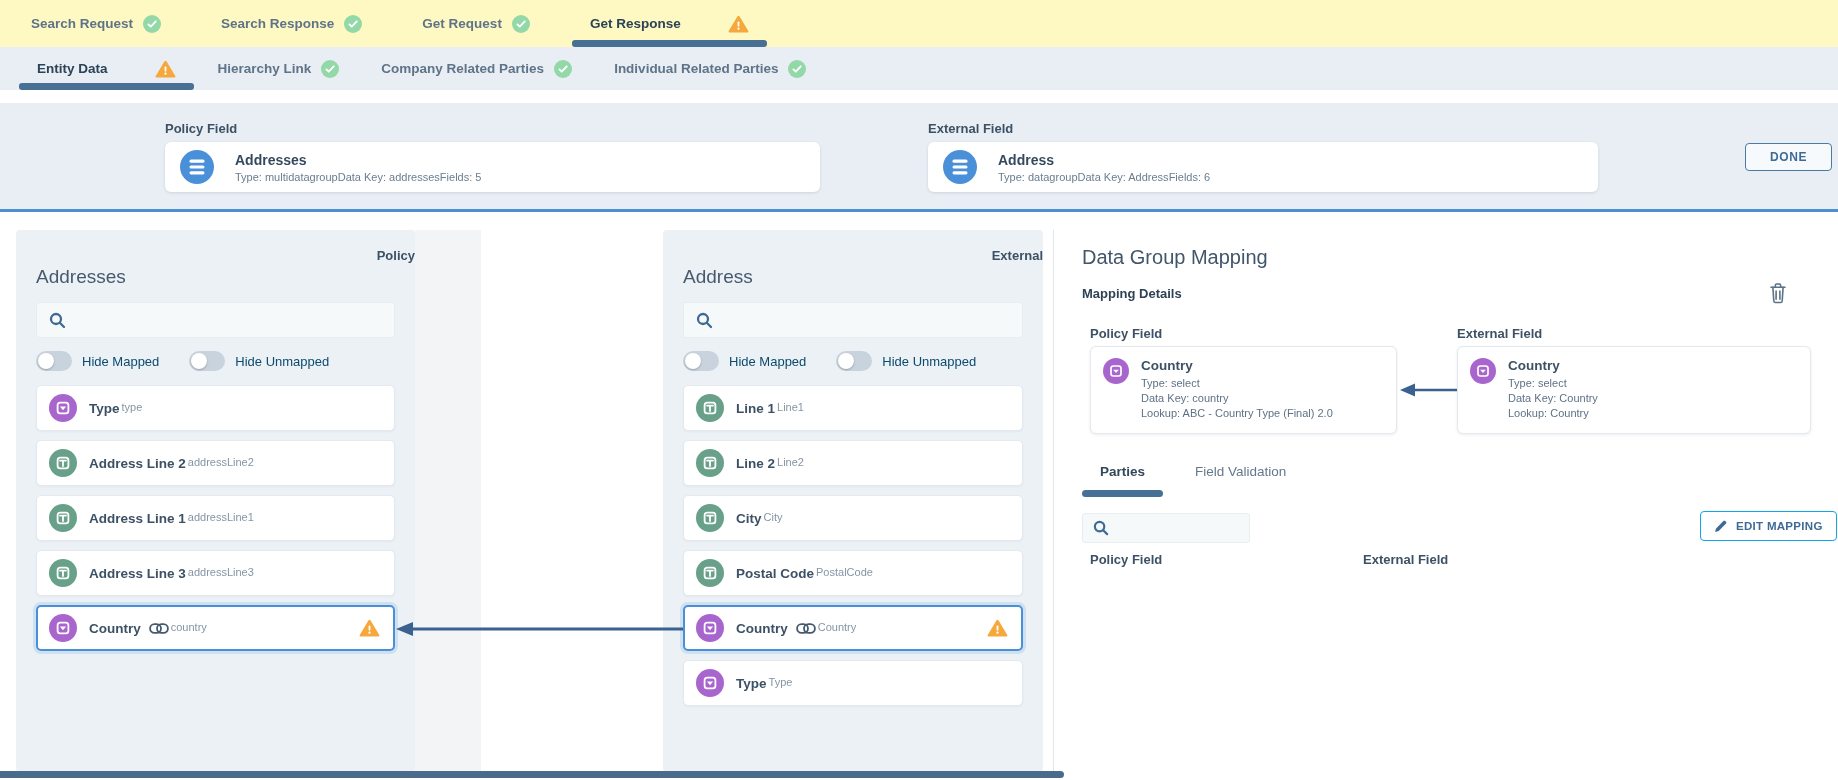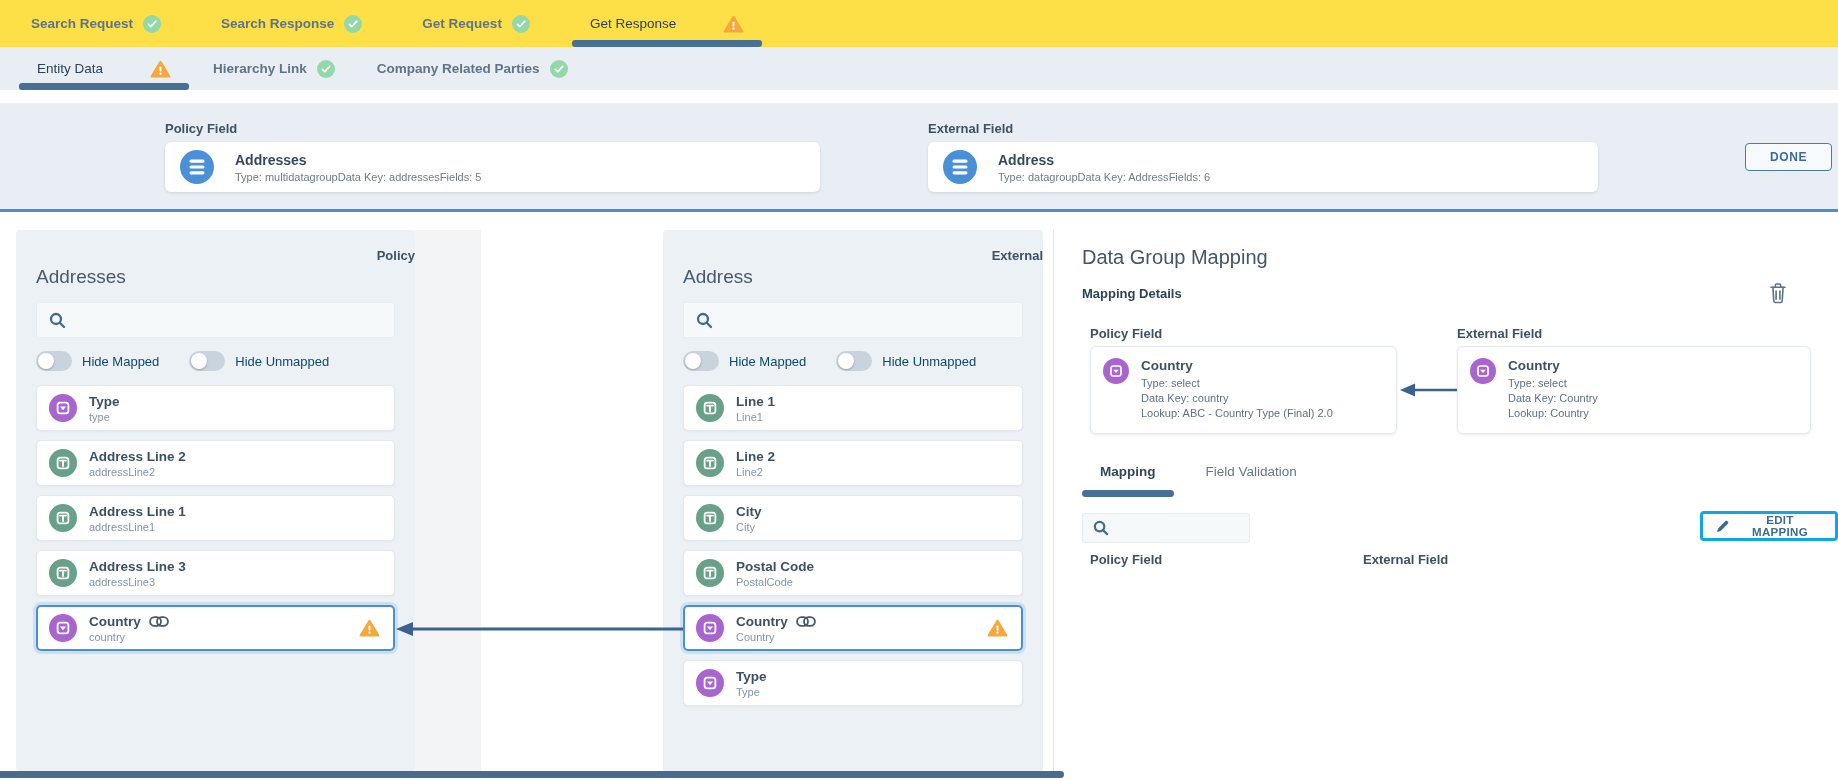--- a/index.html
+++ b/index.html
@@ -4,31 +4,31 @@
 <style>
   * { margin:0; padding:0; box-sizing:border-box; }
   html,body { width:1838px; height:780px; }
   body {
     position:relative; overflow:hidden; background:#ffffff;
     font-family:"Liberation Sans", sans-serif; color:#3c5165;
   }
   
   .row1 {
     position:absolute; left:0; top:0; width:100%; height:47px;
-    display:flex; align-items:center; padding-left:27px; gap:52px; background:#fde047;
+    display:flex; align-items:center; padding-left:27px; gap:52px; background:#fef9c3;
   }
   .row2 {
     position:absolute; left:0; top:47px; width:100%; height:43px;
     display:flex; align-items:center; padding-left:33px; gap:34px; background:#e8eef3;
   }
   .tab {
     position:relative; height:100%; display:flex; align-items:center; gap:10px;
     font-size:13.5px; font-weight:600; color:#5f7389; cursor:pointer; padding:0 4px;
   }
-  .tab.active { color:#2c4257; font-weight:400;gap:47px; }
+  .tab.active { color:#2c4257; font-weight:700;gap:47px; }
   .tab.active::after {
     content:""; position:absolute; left:-14px; right:-14px; bottom:0; height:7px;
     background:#486f94; border-radius:3px;
   }
   .sicon { display:inline-flex; flex:none; }
   
   .band { position:absolute; left:0; top:103px; width:100%; height:106px; background:#e8eef3; }
   .band-label { position:absolute; top:18px; font-size:13px; font-weight:700; color:#3c5165; }
   .hcard {
     position:absolute; top:39px; height:50px; background:#fff; border-radius:6px;
@@ -60,21 +60,21 @@
   .toggle { width:36px; height:20px; border-radius:10px; background:#c9d3dd; position:relative; flex:none; cursor:pointer; }
   .toggle::after { content:""; position:absolute; left:2px; top:2px; width:16px; height:16px; border-radius:50%; background:#fff; box-shadow:0 1px 2px rgba(0,0,0,.25); }
   .tlabel { font-size:13px; color:#0c4a6e; margin:0 30px 0 10px; }
   .items { margin:14px 20px 0; display:flex; flex-direction:column; gap:9px; }
   .item {
     height:46px; background:#fff; border:1px solid #e3e9ef; border-radius:5px;
     display:flex; align-items:center; padding:0 14px 0 12px;
     box-shadow:0 1px 2px rgba(33,56,82,.05); cursor:pointer;
   }
   .item.selected { border:2px solid #4a90d9; box-shadow:0 0 0 3px rgba(105,162,219,.22); padding:0 13px 0 11px; }
-  .itext { margin-left:12px; display:flex; flex-direction:column; gap:2px; }
+  .itext { margin-left:12px; display:flex; flex-direction:row; gap:2px; }
   .ilabel { font-size:13.5px; font-weight:700; color:#3c5165; display:flex; align-items:center; gap:8px; }
   .ikey { font-size:11px; color:#8595a5; }
   .iwarn { margin-left:auto; display:inline-flex; }
   
   .map-panel { position:absolute; left:1057px; top:230px; width:781px; height:542px; background:#fff; }
   .map-title { position:absolute; left:25px; top:16px; font-size:20px; font-weight:400; color:#42566b; }
   .map-section { position:absolute; left:25px; top:56px; font-size:13px; font-weight:700; color:#2e4256; }
   .trash { position:absolute; left:711px; top:52px; cursor:pointer; }
   .col-label { position:absolute; font-size:13px; font-weight:700; color:#3c5165; }
   .mcard {
@@ -90,21 +90,21 @@
   .mtab.active::after { content:""; position:absolute; left:0; right:0; bottom:0; height:7px; border-radius:3.5px; background:#486f94; }
   .map-search {
     position:absolute; left:25px; top:283px; width:168px; height:30px;
     background:#f6f9fa; border:1px solid #e8edf2; border-radius:3px;
     display:flex; align-items:center; padding-left:10px; gap:8px;
   }
   .map-search input { border:none; outline:none; background:transparent; flex:1; height:100%; font-family:inherit; font-size:12px; color:#3c5165; }
   .edit-btn {
     position:absolute; left:643px; top:281px; height:30px; padding:1px 13px;
     display:flex; align-items:center; gap:8px; background:#fff;
-    border:3px solid #0ea5e9; border-radius:4px; color:#3e6b96;
+    border:1px solid #0ea5e9; border-radius:4px; color:#3e6b96;
     font-family:inherit; font-size:11.5px; font-weight:700; letter-spacing:.3px; cursor:pointer;
   }
   .arrow { position:absolute; pointer-events:none; }
   .hscroll { position:absolute; left:0; top:771px; width:1064px; height:7px; background:#4a6c8c; border-radius:0 4px 4px 0; }
 </style>
 </head>
 <body>
 
 <div class="row1">
   <div class="tab">
@@ -161,20 +161,29 @@
     <span>Hierarchy Link</span>
     <span class="sicon">
         <svg width="18" height="18" viewBox="0 0 20 20">
           <circle cx="10" cy="10" r="10" fill="#93d8a7"></circle>
           <path d="M6 10.4l2.6 2.6L14.2 7" stroke="#fff" stroke-width="2" fill="none" stroke-linecap="round" stroke-linejoin="round"></path>
         </svg>
       </span>
   </div>
   <div class="tab">
     <span>Company Related Parties</span>
+    <span class="sicon">
+        <svg width="18" height="18" viewBox="0 0 20 20">
+          <circle cx="10" cy="10" r="10" fill="#93d8a7"></circle>
+          <path d="M6 10.4l2.6 2.6L14.2 7" stroke="#fff" stroke-width="2" fill="none" stroke-linecap="round" stroke-linejoin="round"></path>
+        </svg>
+      </span>
+  </div>
+  <div class="tab">
+    <span>Individual Related Parties</span>
     <span class="sicon">
         <svg width="18" height="18" viewBox="0 0 20 20">
           <circle cx="10" cy="10" r="10" fill="#93d8a7"></circle>
           <path d="M6 10.4l2.6 2.6L14.2 7" stroke="#fff" stroke-width="2" fill="none" stroke-linecap="round" stroke-linejoin="round"></path>
         </svg>
       </span>
   </div>
 </div>
 
 <div class="band">
@@ -501,21 +510,21 @@
       </span>
     <span class="mtxt">
       <div class="mtitle">Country</div>
       <div class="mline">Type: select</div>
       <div class="mline">Data Key: Country</div>
       <div class="mline">Lookup: Country</div>
     </span>
   </div>
 
   <div class="map-tabs">
-    <div class="mtab active">Mapping</div>
+    <div class="mtab active">Parties</div>
     <div class="mtab">Field Validation</div>
   </div>
 
   <div class="map-search">
     <span class="sicon">
         <svg width="16" height="16" viewBox="0 0 17 17">
           <circle cx="7" cy="7" r="5" fill="none" stroke="#3e6a95" stroke-width="2.3"></circle>
           <line x1="10.8" y1="10.8" x2="15" y2="15" stroke="#3e6a95" stroke-width="2.3" stroke-linecap="round"></line>
         </svg>
       </span>

